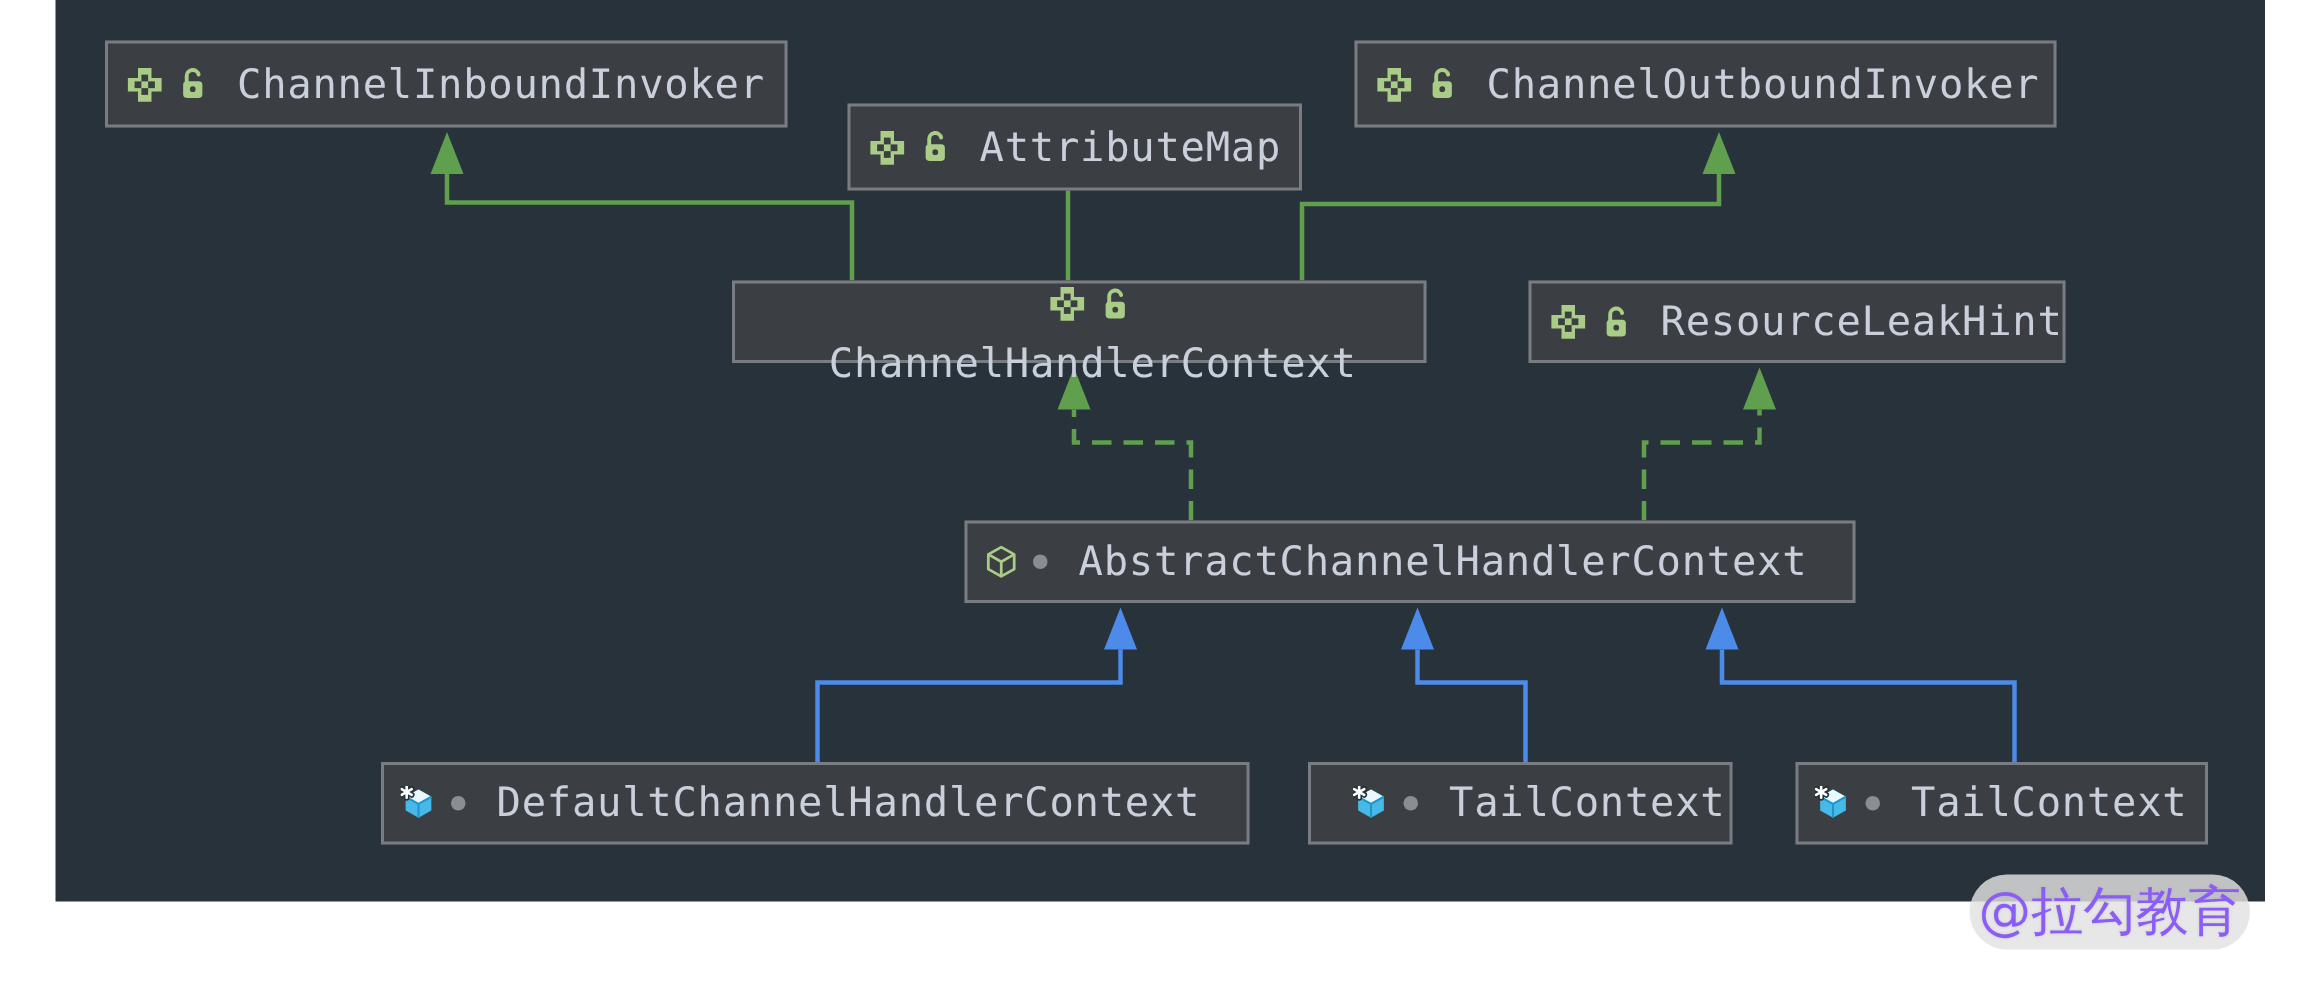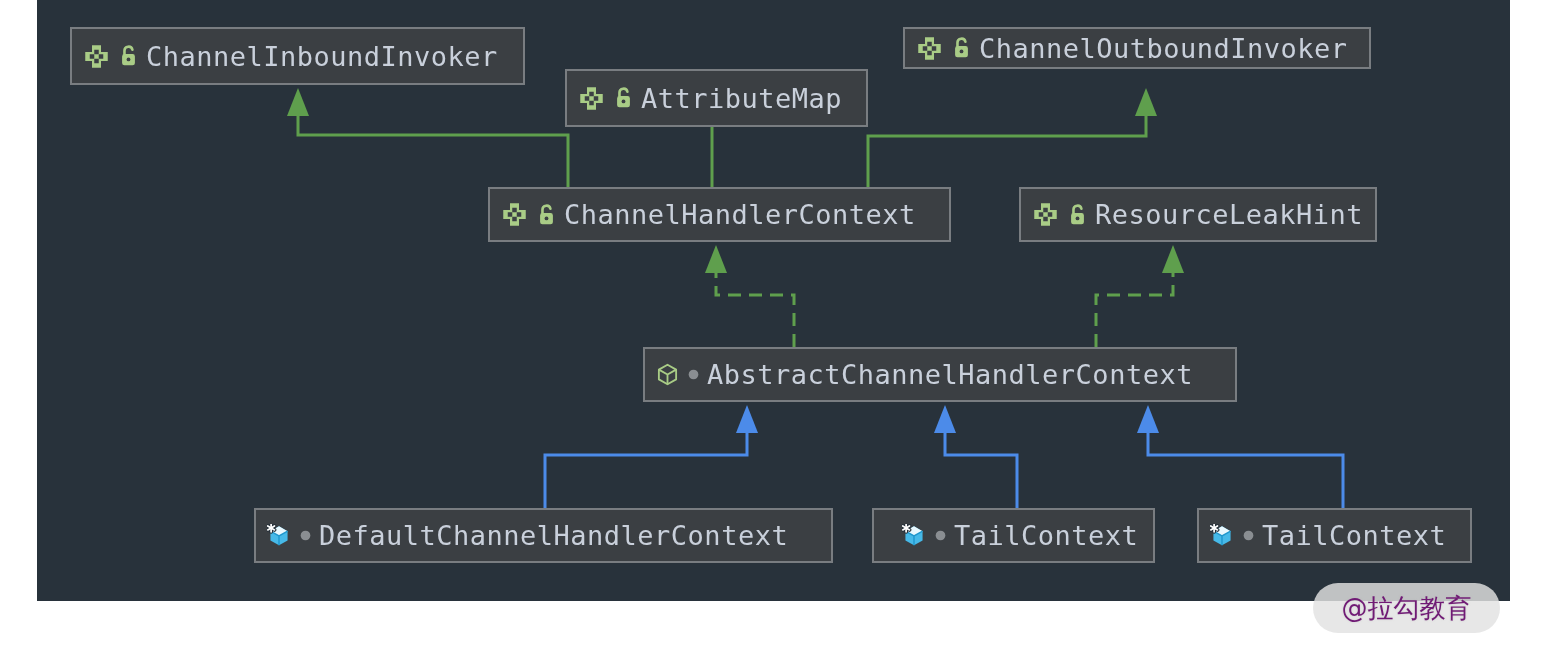--- a/index.html
+++ b/index.html
@@ -8,36 +8,36 @@
     overflow:hidden;font-family:"DejaVu Sans Mono",monospace;
   }
   .canvas{
     position:absolute;left:37px;top:0;width:1473px;height:601px;
     background:#28323B;
   }
   .edges-layer{position:absolute;left:0;top:0;pointer-events:none;}
   .uml-node{
     position:absolute;box-sizing:border-box;
     background:#3B3F43;border:2px solid #797D81;
-    display:flex;align-items:center;gap:1px;padding-left:11px;
+    display:flex;align-items:center;gap:13px;padding-left:11px;
     cursor:default;
   }
   .uml-node .label{
     color:#C9D0DB;font-size:27px;letter-spacing:0.5px;
     font-family:"DejaVu Sans Mono",monospace;white-space:nowrap;
     margin-left:7px;line-height:1;
   }
   .icon{display:inline-flex;align-items:center;justify-content:center;flex:0 0 auto;}
   .watermark{
     position:absolute;left:1313px;top:583px;width:187px;height:50px;
     background:rgba(226,226,226,0.82);border-radius:25px;
     display:flex;align-items:center;justify-content:center;z-index:5;
   }
   .watermark span{
-    color:#701a75;font-size:26px;line-height:1;
+    color:#8b5cf6;font-size:35px;line-height:1;
     font-family:"DejaVu Sans",sans-serif;text-shadow:0 0 2px rgba(180,180,180,.6);
   }
 </style>
 </head>
 <body>
 
 <div id="stage">
   <div class="canvas"></div>
   <svg class="edges-layer" width="1548" height="656">
       <path d="M568,187 L568,135 L298,135 L298,116" fill="none" stroke="#5F9F4D" stroke-width="3"></path>
@@ -97,21 +97,21 @@
           <span class="icon">
 <svg width="19" height="24" viewBox="0 0 16 20">
   <path d="M4.6 8.6 V5.6 a3.4 3.4 0 0 1 6.7 -0.9" fill="none" stroke="#A9CC86" stroke-width="2.2" stroke-linecap="round"></path>
   <rect x="2.6" y="8.4" width="10.8" height="9.4" rx="2" fill="#A9CC86"></rect>
   <circle cx="8" cy="12.9" r="1.6" fill="#3B3F43"></circle>
 </svg>
           </span>
         </span>
         <span class="label">AttributeMap</span>
       </div>
-      <div class="uml-node" style="left: 903px; top: 27px; width: 468px; height: 42px; align-items: center;">
+      <div class="uml-node" style="left: 903px; top: 27px; width: 468px; height: 58px; align-items: center;">
         <span class="icon" style="gap: 9px;">
           <span class="icon">
 <svg width="27" height="27" viewBox="0 0 24 24">
   <path d="M8 2 h8 v6 h6 v8 h-6 v6 h-8 v-6 h-6 v-8 h6 z" fill="#A9CC86"></path>
   <g fill="#3B3F43">
     <rect x="10" y="6" width="4" height="4"></rect>
                 <rect x="6" y="10" width="4" height="4"></rect>
     <rect x="14" y="10" width="4" height="4"></rect>
                 <rect x="10" y="14" width="4" height="4"></rect>
   </g>
@@ -120,21 +120,21 @@
           <span class="icon">
 <svg width="19" height="24" viewBox="0 0 16 20">
   <path d="M4.6 8.6 V5.6 a3.4 3.4 0 0 1 6.7 -0.9" fill="none" stroke="#A9CC86" stroke-width="2.2" stroke-linecap="round"></path>
   <rect x="2.6" y="8.4" width="10.8" height="9.4" rx="2" fill="#A9CC86"></rect>
   <circle cx="8" cy="12.9" r="1.6" fill="#3B3F43"></circle>
 </svg>
           </span>
         </span>
         <span class="label">ChannelOutboundInvoker</span>
       </div>
-      <div class="uml-node" style="left: 488px; top: 187px; width: 463px; height: 55px;">
+      <div class="uml-node" style="left: 488px; top: 187px; width: 463px; height: 55px; flex-direction: column;">
         <span class="icon" style="gap: 9px;">
           <span class="icon">
 <svg width="27" height="27" viewBox="0 0 24 24">
   <path d="M8 2 h8 v6 h6 v8 h-6 v6 h-8 v-6 h-6 v-8 h6 z" fill="#A9CC86"></path>
   <g fill="#3B3F43">
     <rect x="10" y="6" width="4" height="4"></rect>
                 <rect x="6" y="10" width="4" height="4"></rect>
     <rect x="14" y="10" width="4" height="4"></rect>
                 <rect x="10" y="14" width="4" height="4"></rect>
   </g>

